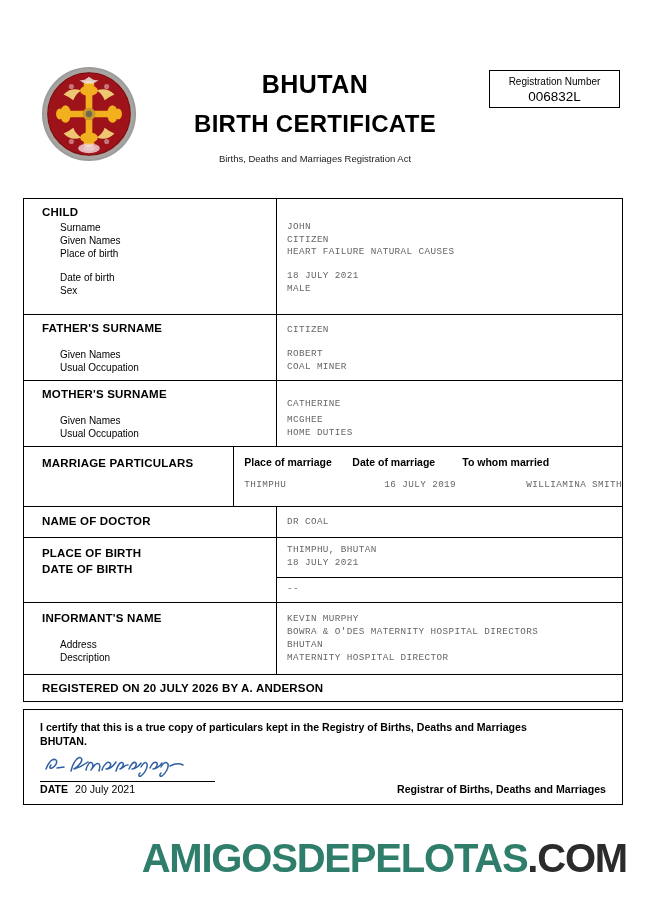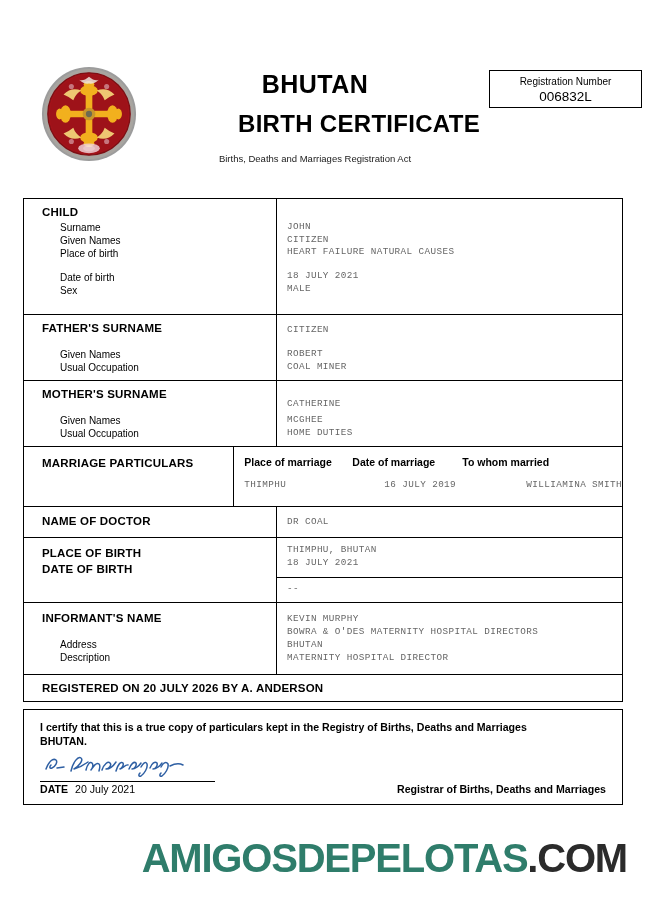--- a/index.html
+++ b/index.html
@@ -53,34 +53,33 @@
     letter-spacing: 0.5px;
     line-height: 1.05;
     margin-top: 16px;
   }
   .title-sub {
     font-size: 24px;
     font-weight: bold;
     letter-spacing: 0.3px;
     line-height: 1.05;
     margin-top: 14px;
-    text-align: right;
   }
   .title-act {
     font-size: 9.5px;
     font-weight: normal;
     color: #1a1a1a;
     margin-top: 17px;
   }
 
   .regbox {
     position: absolute;
     left: 489px;
     top: 15px;
-    width: 153px;
+    width: 131px;
     height: 38px;
     border: 1.3px solid #000;
     box-sizing: border-box;
     text-align: center;
     background: #fff;
   }
   .regbox .reg-label {
     font-size: 10px;
     margin-top: 5px;
     line-height: 1.2;

